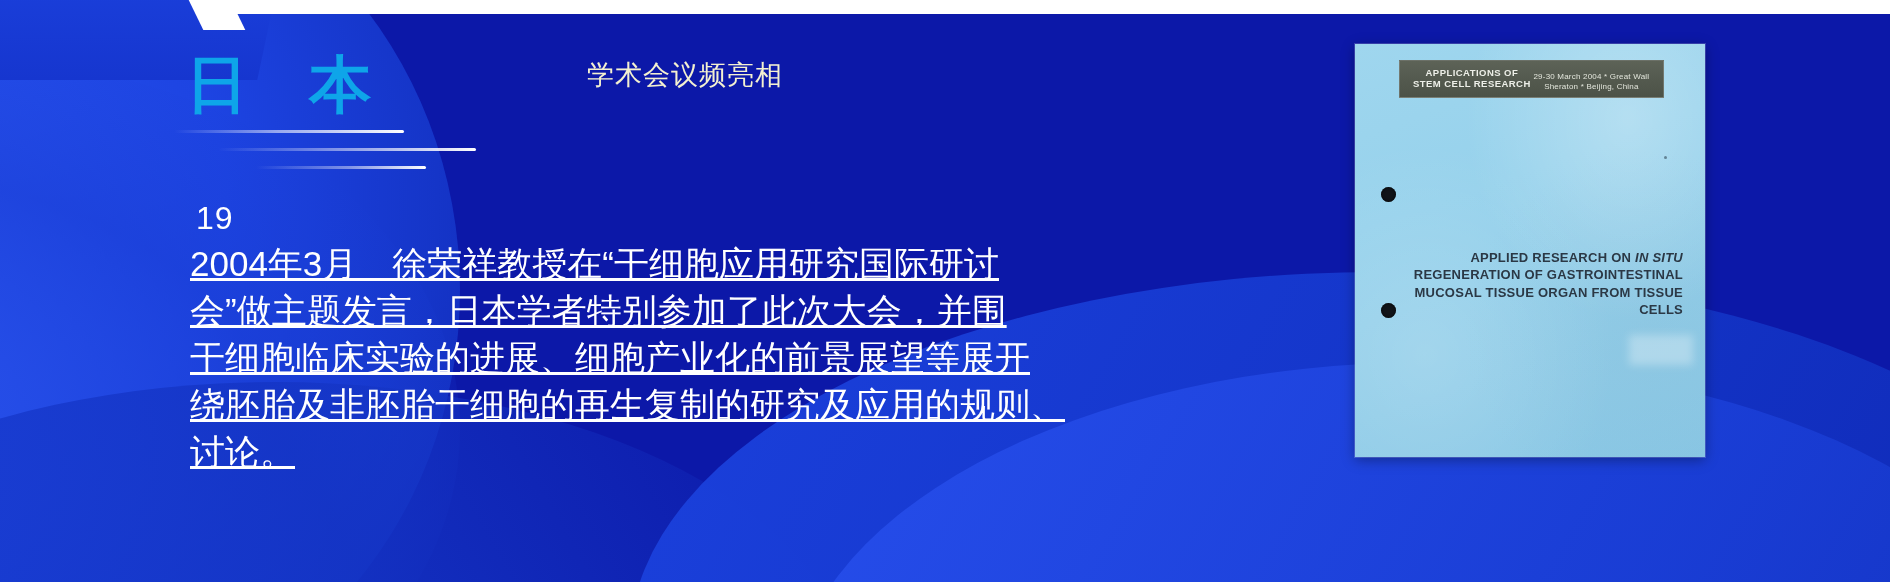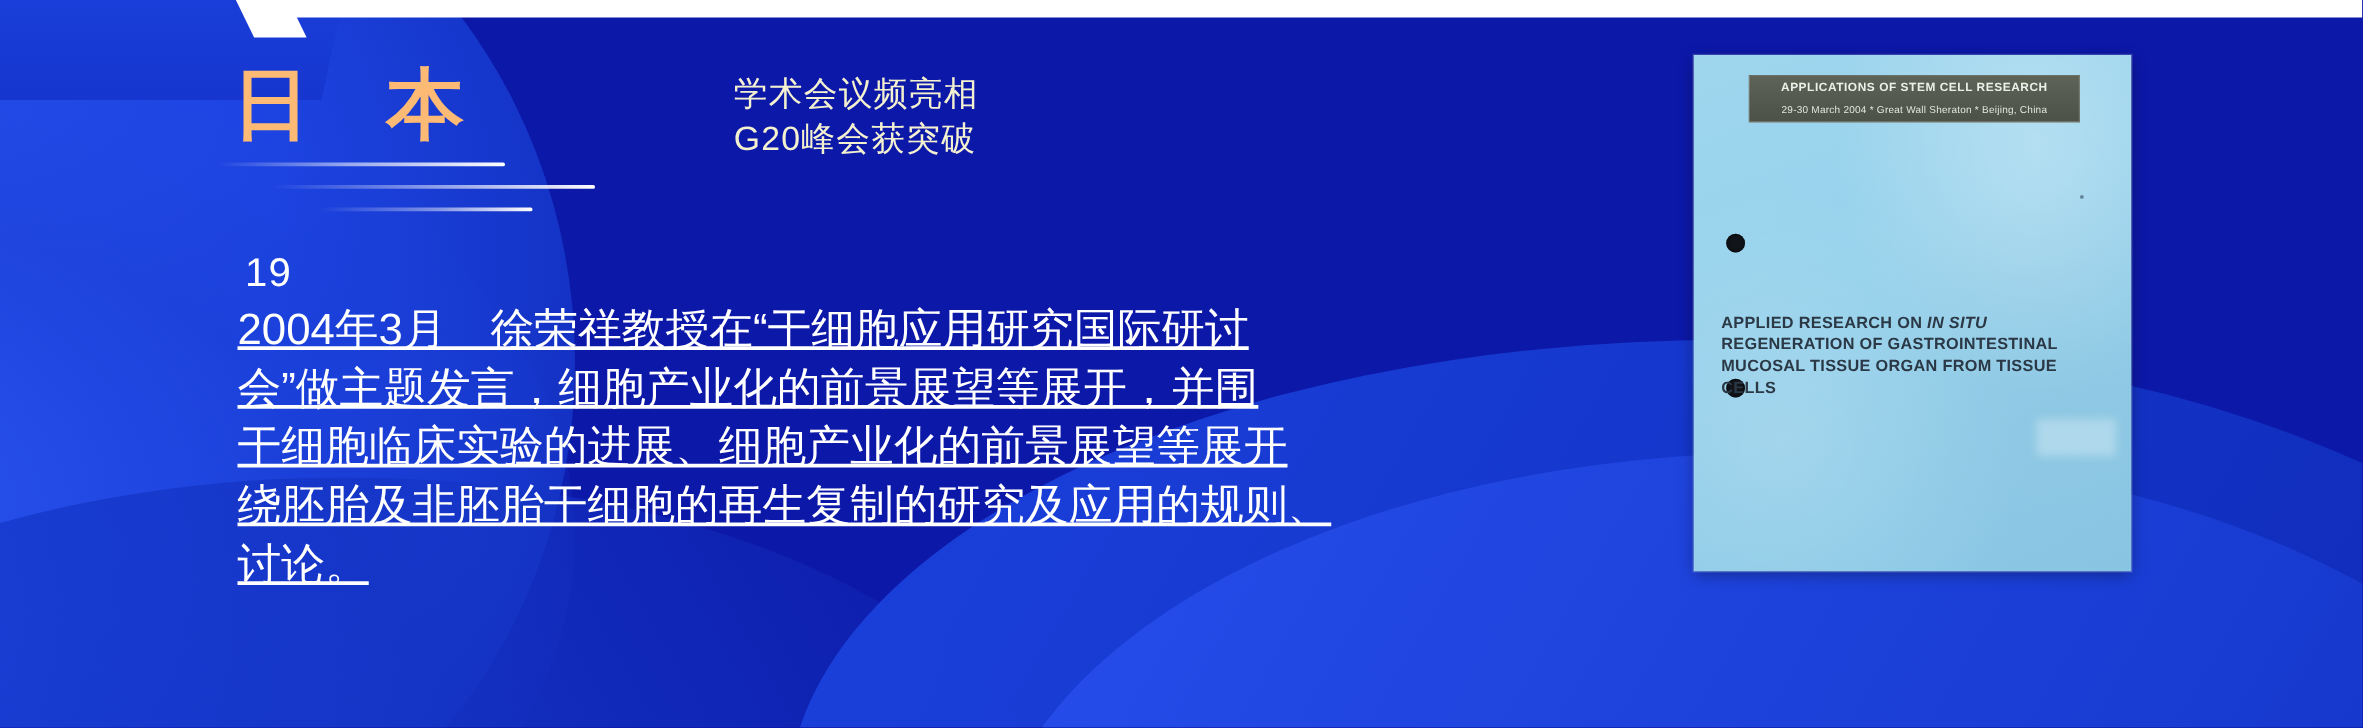--- a/index.html
+++ b/index.html
@@ -89,21 +89,21 @@
   
   .title-wrap {
     position:absolute;
     left:186px; top:52px;
     width:320px;
   }
   .slide-title {
     font-size:62px;
     font-weight:bold;
     letter-spacing:22px;
-    color:#fdba74;
+    color:#0ea5e9;
     line-height:1.05;
     white-space:nowrap;
   }
   .title-rules {
     position:absolute;
     left:-60px; top:78px;
     width:380px; height:44px;
   }
   .rule {
     position:absolute;
@@ -171,21 +171,21 @@
       radial-gradient(ellipse at 20% 75%, rgba(255,255,255,.16) 0%, rgba(255,255,255,0) 48%),
       radial-gradient(ellipse at 85% 70%, rgba(140,190,215,.30) 0%, rgba(140,190,215,0) 45%);
     pointer-events:none;
   }
   .doc-banner {
     position:absolute;
     left:44px; top:16px;
     width:265px; height:38px;
     background:linear-gradient(180deg,#5d6357 0%,#545a4f 50%,#4c5247 100%);
     border:1px solid rgba(255,255,255,.18);
-    display:flex; flex-direction:column;
+    display:flex; flex-direction:row;
     align-items:center; justify-content:center;
     text-align:center;
     padding:2px 12px;
   }
   .doc-banner-title {
     color:#EDEFE8;
     font-size:9.5px;
     font-weight:bold;
     letter-spacing:.45px;
     line-height:1.15;
@@ -205,21 +205,21 @@
     background:#111418;
     box-shadow:inset 0 0 3px rgba(0,0,0,.9);
   }
   .hole-1 { top:143px; }
   .hole-2 { top:259px; }
 
   .doc-title {
     position:absolute;
     left:22px; top:205px;
     width:306px;
-    text-align:left;
+    text-align:right;
     color:#2B3845;
     font-size:13px;
     font-weight:bold;
     line-height:1.34;
     letter-spacing:.25px;
   }
   .doc-title .it { font-style:italic; }
 
   .doc-author {
     position:absolute;
@@ -267,27 +267,26 @@
     <div class="slide-title">日 本</div>
     <div class="title-rules">
       <div class="rule rule-1"></div>
       <div class="rule rule-2"></div>
       <div class="rule rule-3"></div>
     </div>
   </div>
 
   <div class="subtitle">
     <div>学术会议频亮相</div>
-    <div>G20峰会获突破</div>
   </div>
 
   <div class="body-number">19</div>
   <div class="body-text">
     <span class="ln">2004年3月　徐荣祥教授在“干细胞应用研究国际研讨</span>
-    <span class="ln">会”做主题发言，细胞产业化的前景展望等展开，并围</span>
+    <span class="ln">会”做主题发言，日本学者特别参加了此次大会，并围</span>
     <span class="ln">干细胞临床实验的进展、细胞产业化的前景展望等展开</span>
     <span class="ln">绕胚胎及非胚胎干细胞的再生复制的研究及应用的规则、</span>
     <span class="ln">讨论。</span>
   </div>
 
   <div class="doc-photo">
     <div class="doc-grain"></div>
 
     <div class="doc-banner">
       <div class="doc-banner-title">APPLICATIONS OF STEM CELL RESEARCH</div>

